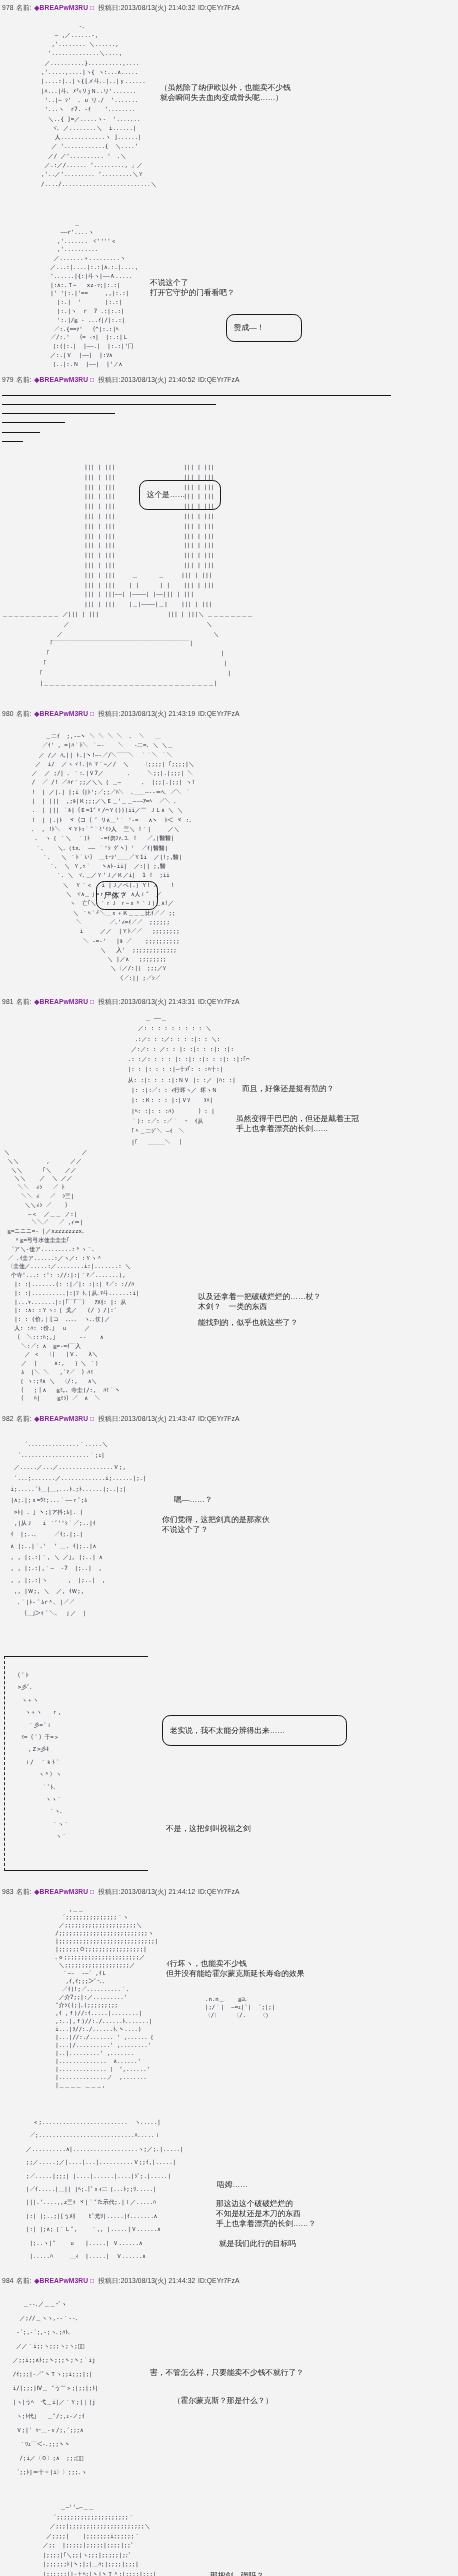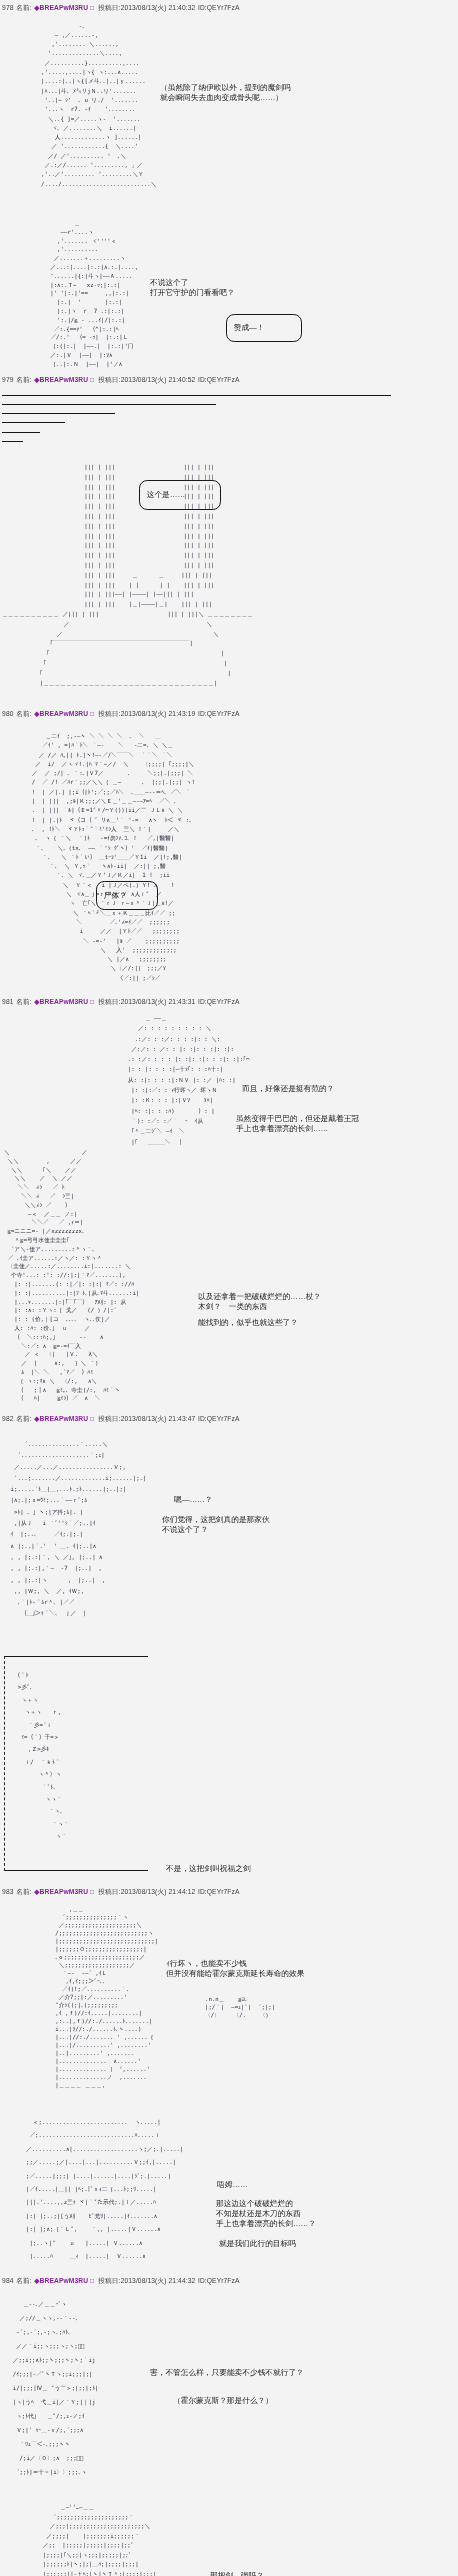--- a/index.html
+++ b/index.html
@@ -38,21 +38,21 @@
       '..|~ ｼ'  ､ u リ./  '.......
       '...ヽ  r7. -ｲ    '........
        ＼..{ ]=／.....ヽ-  '.......
         ヾ､ ／........＼  i......|
          人.............ヽ ]......|
         ／ '............{  ＼....'
        ／/ ／'.......... '  ､＼
       ／.:／/...... '........., 」／
      ,'..／'......... '.........＼Ｙ
      /..../..........................＼</pre>
-  <div class="dlg" style="left:160px;top:83px"><span>（虽然除了纳伊欧以外，提到的魔剑吗</span><br><span>就会瞬间失去血肉变成骨头呢……）</span></div>
+  <div class="dlg" style="left:160px;top:83px"><span>（虽然除了纳伊欧以外，也能卖不少钱</span><br><span>就会瞬间失去血肉变成骨头呢……）</span></div>
   <pre class="aa" style="left:40px;top:219px;line-height:8.8px">          ＿
       ――r'....ヽ
      ,'....... ヾ''''＜
      ,'..........
     ／.......＋.........ヽ
    ／...:|....|:.:|∧.:.|....,
    '......|{:|斗ヽ|――Ａ.....
    |:∧:.Ｔ~   xz-ｯ;|:.:|
    |' '|:.|'==     ,,|:.:|
      |:.|  '       |:.:|
@@ -217,20 +217,23 @@
     ｀彡=´ｉ
   ﾐ=｛＾｝千=＞
     ,Ｚ&gt;彡ｷ
    ｉ/  ｀ｋﾄ＾
        ヽ＾》ヽ
         ｀ﾞﾄ､
          ヽヽ｀
           ｀ヽ､
            ｀ヽ｀
             ヽ｀</pre>
+  <div class="bub" style="left:162px;top:1715px;width:170px;height:29px">
+      <span>老实说，我不太能分辨得出来……</span>
+    </div>
 
   <div class="hdr abs" style="left:2.1px;top:1888px">
     <span>983</span><span>名前:</span><span class="trip">◆BREAPwM3RU □</span><span class="dlbl">投稿日:</span><span>2013/08/13(火) 21:44:12</span><span>ID:QEYr7FzA</span>
   </div>
   <pre class="aa" style="left:45px;top:1905px;line-height:8px">       ,＿＿
      ´;;;;;;;;;;;;;;;｀ヽ
     ／;;;;;;;;;;;;;;;;;;;;;＼
    /;;;;;;;;;;;;;;;;;;;;;;;;;;ヽ
    |;;;;;;;;;;;;;;;;;;;;;;;;;;;;|
    |;;;;;;Ｏ;;;;;;;;;;;;;;;;;|
@@ -247,21 +250,21 @@
    |...|//:./....... ' ,......｛
    |...|/..........' ,........'
    |..|.........' ,.......
    |..............  ∧......'
    |.............. ） ',......'
    |..............ノ  ,.......
    |＿＿＿＿ ＿＿＿,</pre>
   <pre class="aa" style="left:205px;top:1995px;line-height:8.2px">.n.n＿    ≦⊇､
 |;/｀|  ―=ｪ|¨|  ´;|;|
 〈/〉    〈/.    〈）</pre>
-  <div class="dlg" style="left:166px;top:1864px"><span>不是，这把剑叫祝福之剑</span></div>
+  <div class="dlg" style="left:166px;top:1824px"><span>不是，这把剑叫祝福之剑</span></div>
   <div class="dlg" style="left:166px;top:1959px"><span>ｨ行坏ヽ，也能卖不少钱</span><br><span>但并没有能给霍尔蒙克斯延长寿命的效果</span></div>
   <pre class="aa" style="left:26px;top:2116px;line-height:13.4px">  ＜;.........................  ヽ.....|
  ／;............................ﾊ.....ｉ
 ／..........∧|...................ヽ;／;.|.....|
 ;;／.....;／|....|...|..........Ｖ;;ｲ,|.....|
 ;／.....|;;;| |....|......|....|ｼﾞ;.|.....|
 |／ｲ.....|＿|| |ﾍ;.|ﾞｘｨ二｛...ﾄ;;ﾘ.....|
 |||.'....,,z三ｩ ヾ|｀″た示代;.|ｌ／.....ﾊ
 |:| |;..;|[う刈    ﾋﾟ尤ﾘ|.....|ｲ.......∧
 |:| |;∧;｛｀Ｌ″,    ｀,, |.....|Ｖ......∧

